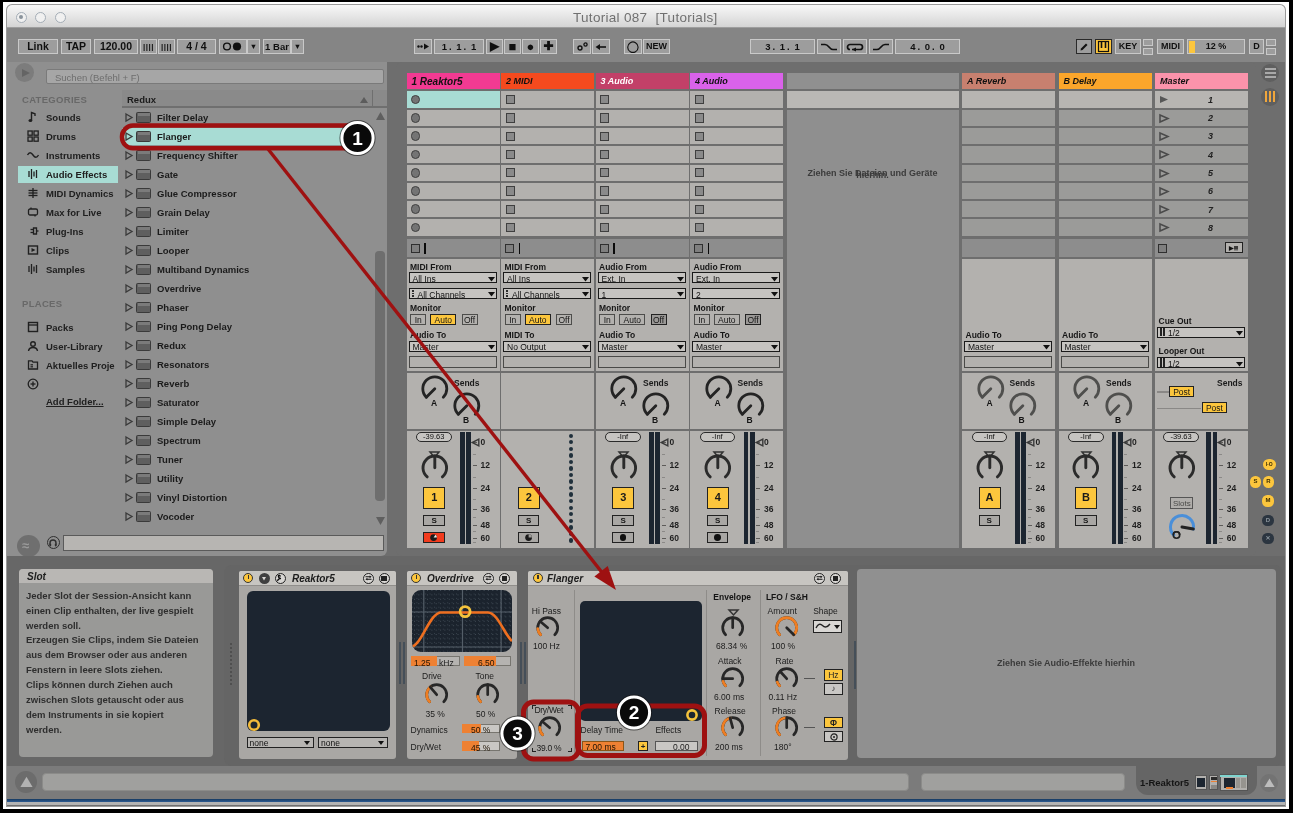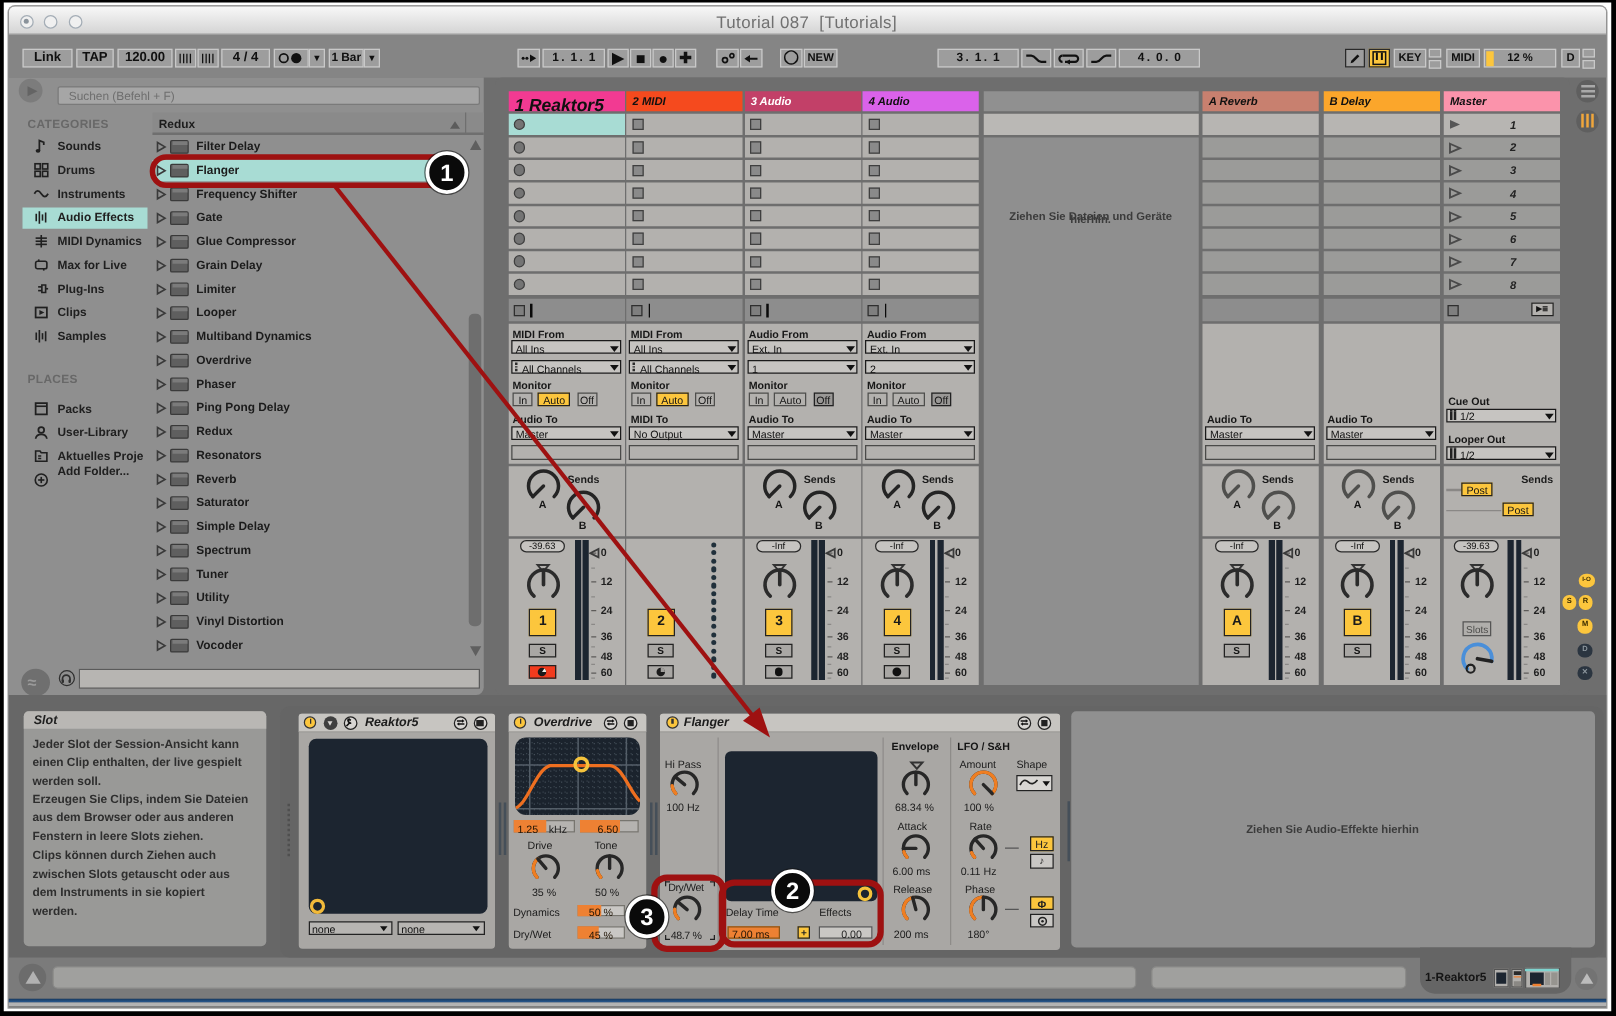--- a/index.html
+++ b/index.html
@@ -166,21 +166,21 @@
     <svg class="ab" style="left:27px;top:340.4px" width="12" height="12">
       <circle cx="6" cy="4" r="2.3" fill="none" stroke="#202020" stroke-width="1.4"></circle>
       <path d="M1.5 11 Q 2 7.5 6 7.5 Q 10 7.5 10.5 11" fill="none" stroke="#202020" stroke-width="1.4"></path>
     </svg>
     <div class="t" style="left:46px;top:359.9px;font-size:9.5px;color:#202020;">Aktuelles Proje</div>
     <svg class="ab" style="left:27px;top:359.4px" width="12" height="12">
       <path d="M1.5 3.5 L1.5 1.8 L5 1.8 L6 3.2 L10.5 3.2 L10.5 10 L1.5 10 Z" fill="none" stroke="#202020" stroke-width="1.3"></path>
       <line x1="3.5" y1="5.8" x2="6" y2="5.8" stroke="#202020" stroke-width="1.2"></line>
       <line x1="3.5" y1="7.8" x2="6" y2="7.8" stroke="#202020" stroke-width="1.2"></line>
     </svg>
-    <div class="t" style="left:46px;top:372px;font-size:9.5px;color:#202020;">Add Folder...</div>
+    <div class="t" style="left:46px;top:396px;font-size:9.5px;color:#202020;text-decoration:underline;">Add Folder...</div>
     <svg class="ab" style="left:27px;top:378.4px" width="12" height="12">
       <circle cx="6" cy="6" r="4.8" fill="none" stroke="#202020" stroke-width="1.3"></circle>
       <line x1="6" y1="3.5" x2="6" y2="8.5" stroke="#202020" stroke-width="1.3"></line>
       <line x1="3.5" y1="6" x2="8.5" y2="6" stroke="#202020" stroke-width="1.3"></line>
     </svg>
     <div class="" style="left:122px;top:90px;width:265px;height:17.5px;background:#8a8a8a;border-bottom:2px solid #6f6f6f;"></div>
     <div class="t" style="left:127px;top:93.5px;font-size:9.5px;color:#1c1c1c;">Redux</div>
     <svg class="ab" style="left:359px;top:96px" width="10" height="8">
       <polygon points="5.0,1 9,7 1,7" fill="#5c5c5c"></polygon>
     </svg>
@@ -329,21 +329,21 @@
     <div class="t" style="left:22px;top:538px;font-size:13px;color:#9b9b9b;">≈</div>
     <div class="" style="left:46.5px;top:536px;width:13px;height:13px;border-radius:50%;border:1.5px solid #2f2f2f;"></div>
     <svg class="ab" style="left:49px;top:538.5px" width="8" height="8">
       <path d="M1 5.5 L1 4 A 3 3 0 0 1 7 4 L7 5.5" fill="none" stroke="#2f2f2f" stroke-width="1.4"></path>
       <rect x="0.3" y="4.6" width="1.9" height="2.8" rx="0.8" fill="#2f2f2f"></rect>
       <rect x="5.8" y="4.6" width="1.9" height="2.8" rx="0.8" fill="#2f2f2f"></rect>
     </svg>
     <div class="" style="left:63px;top:534.5px;width:321px;height:16px;background:#b7b5b2;border:1.5px solid #5a5a5a;"></div>
     <div class="" style="left:396px;top:62px;width:860px;height:494px;background:#6e6e6e;border-radius:6px;"></div>
     <div class="" style="left:406.5px;top:73px;width:93px;height:16px;background:#f23a92;"></div>
-    <div class="t" style="left:411.5px;top:76px;font-size:14px;font-style:italic;color:#111;">1 Reaktor5</div>
+    <div class="t" style="left:411.5px;top:76px;font-size:10px;font-style:italic;color:#111;">1 Reaktor5</div>
     <div class="" style="left:501px;top:73px;width:93px;height:16px;background:#f54a1e;"></div>
     <div class="t" style="left:506px;top:76px;font-size:9px;font-style:italic;color:#111;">2 MIDI</div>
     <div class="" style="left:595.5px;top:73px;width:93px;height:16px;background:#c24068;"></div>
     <div class="t" style="left:600.5px;top:76px;font-size:9px;font-style:italic;color:#fff;">3 Audio</div>
     <div class="" style="left:690px;top:73px;width:93px;height:16px;background:#da62ea;"></div>
     <div class="t" style="left:695px;top:76px;font-size:9px;font-style:italic;color:#111;">4 Audio</div>
     <div class="" style="left:962px;top:73px;width:93px;height:16px;background:#c8806f;"></div>
     <div class="t" style="left:967px;top:76px;font-size:9px;font-style:italic;color:#111;">A Reverb</div>
     <div class="" style="left:1058.5px;top:73px;width:93px;height:16px;background:#fba62b;"></div>
     <div class="t" style="left:1063.5px;top:76px;font-size:9px;font-style:italic;color:#111;">B Delay</div>
@@ -1140,21 +1140,21 @@
       <path d="M 8.63 22.77 A 10.00 10.00 0 0 1 5.74 16.57" stroke="#ef7e22" stroke-width="2.7" fill="none" stroke-linecap="round"></path>
       <line x1="15.70" y1="15.70" x2="8.04" y2="9.27" stroke="#272727" stroke-width="2.7" stroke-linecap="round"></line>
     </svg>
     <div class="t" style="left:533px;top:641px;font-size:8.5px;color:#1c1c1c;font-weight:normal;">100 Hz</div>
     <div class="t" style="left:534.5px;top:705.3px;font-size:8.5px;color:#1c1c1c;font-weight:normal;letter-spacing:-0.3px;">Dry/Wet</div>
     <svg class="ab" style="left:534.3px;top:711.6px" width="31" height="31">
       <path d="M 8.63 22.77 A 10.00 10.00 0 1 1 22.77 22.77" stroke="#272727" stroke-width="2.7" fill="none" stroke-linecap="round"></path>
       <path d="M 8.63 22.77 A 10.00 10.00 0 0 1 5.71 15.35" stroke="#ef7e22" stroke-width="2.7" fill="none" stroke-linecap="round"></path>
       <line x1="15.70" y1="15.70" x2="8.04" y2="9.27" stroke="#272727" stroke-width="2.7" stroke-linecap="round"></line>
     </svg>
-    <div class="t" style="left:536.5px;top:742.7px;font-size:8.5px;color:#1c1c1c;font-weight:normal;letter-spacing:-0.3px;">48.7 %</div>
+    <div class="t" style="left:536.5px;top:742.7px;font-size:8.5px;color:#1c1c1c;font-weight:normal;letter-spacing:-0.3px;">39.0 %</div>
     <div class="" style="left:531.5px;top:704.5px;width:4px;height:4px;border-left:1.3px solid #222;border-top:1.3px solid #222;"></div>
     <div class="" style="left:567.5px;top:704.5px;width:4px;height:4px;border-right:1.3px solid #222;border-top:1.3px solid #222;"></div>
     <div class="" style="left:531.5px;top:747.5px;width:4px;height:4px;border-left:1.3px solid #222;border-bottom:1.3px solid #222;"></div>
     <div class="" style="left:567.5px;top:747.5px;width:4px;height:4px;border-right:1.3px solid #222;border-bottom:1.3px solid #222;"></div>
     <div class="" style="left:580px;top:601px;width:121.5px;height:120px;background:#1c2530;border-radius:5px;"></div>
     <svg class="ab" style="left:685px;top:708px" width="14" height="14">
       <circle cx="7" cy="7" r="4.6" fill="none" stroke="#f5c33c" stroke-width="2.6"></circle>
     </svg>
     <div class="t" style="left:580.5px;top:725px;font-size:8.5px;color:#1c1c1c;font-weight:normal;">Delay Time</div>
     <div class="t" style="left:655.4px;top:725px;font-size:8.5px;color:#1c1c1c;font-weight:normal;">Effects</div>

